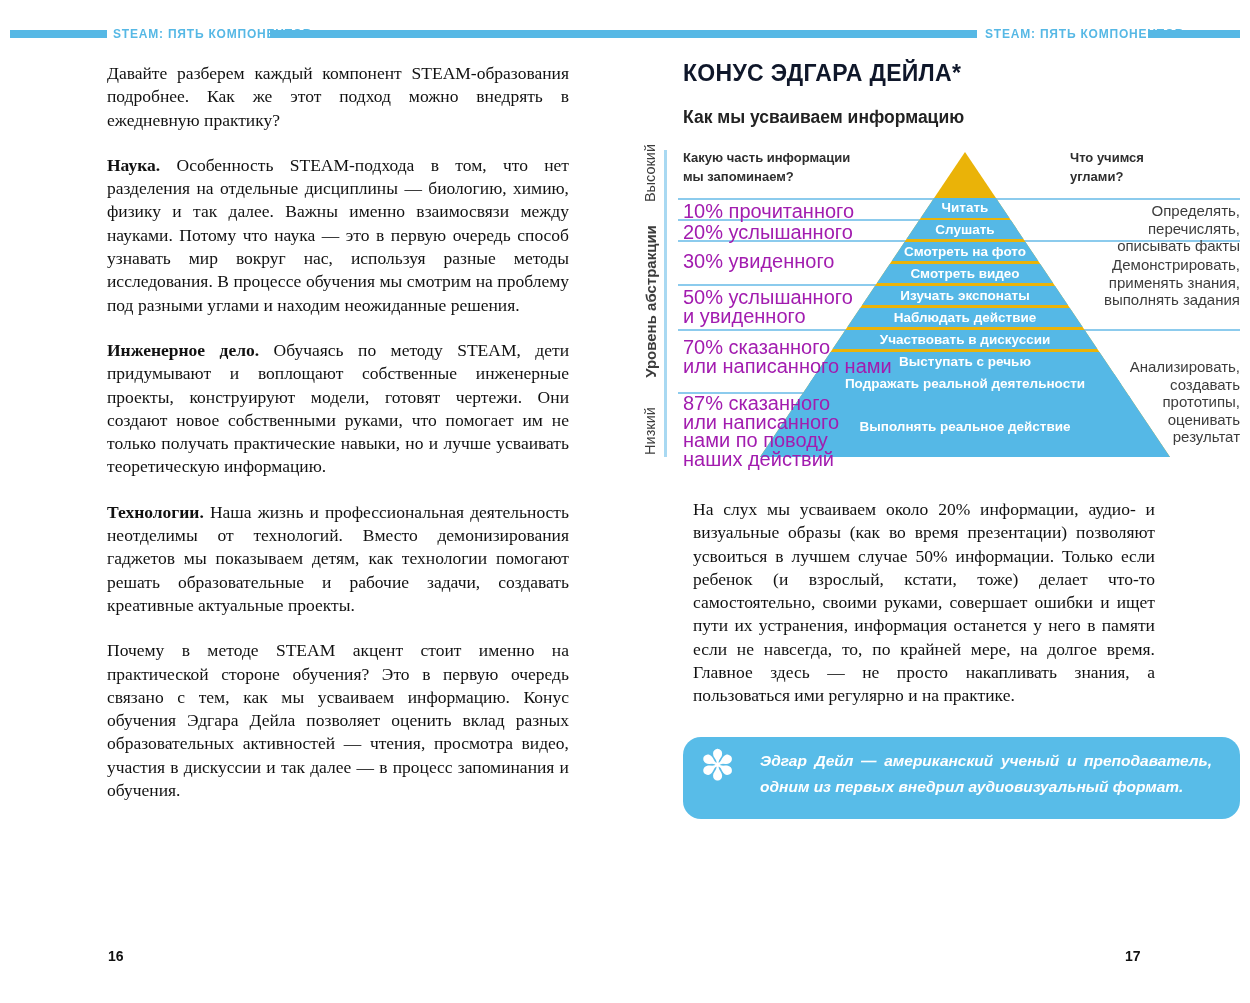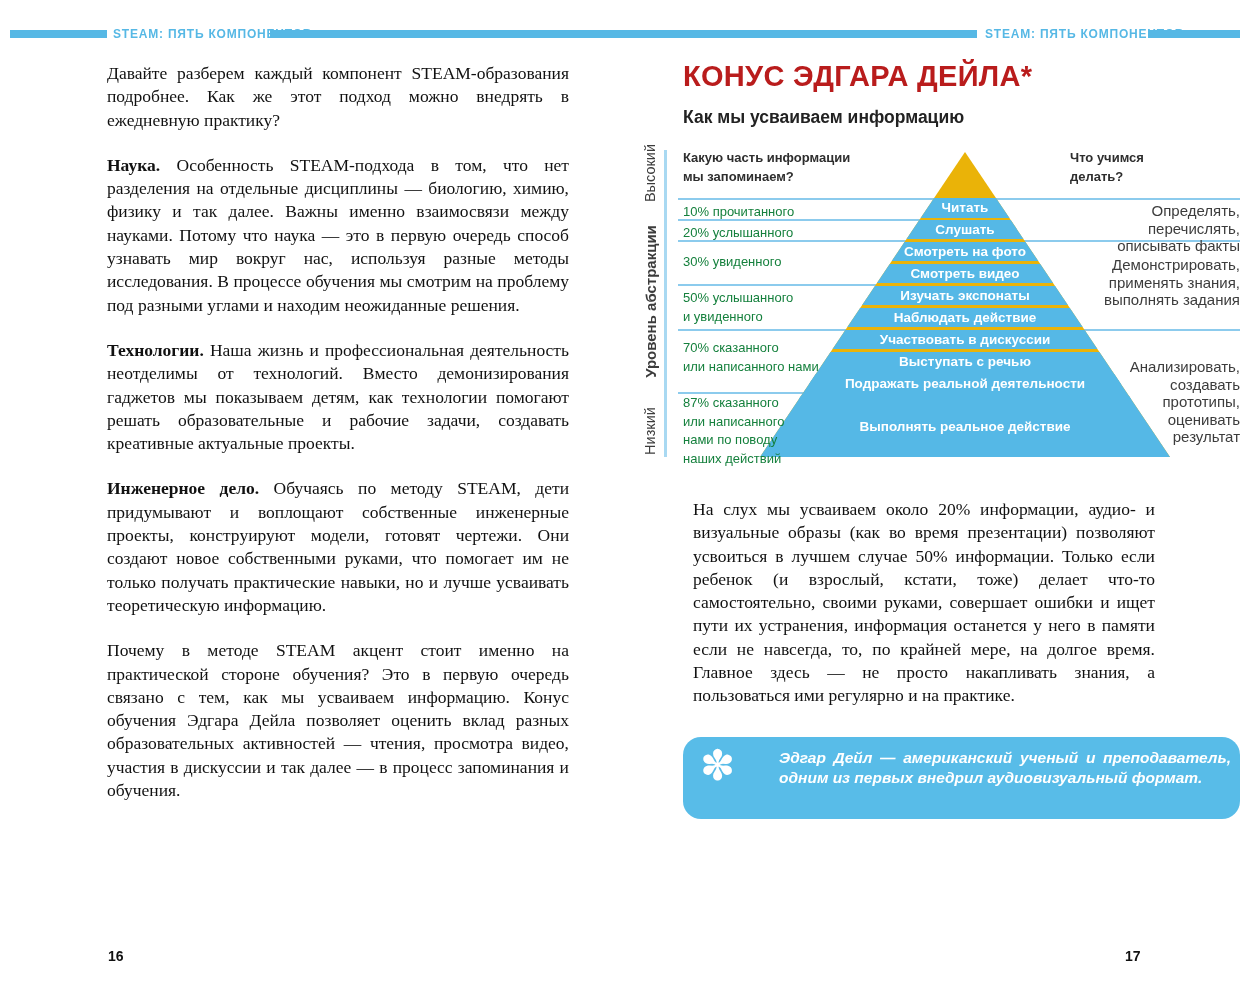--- a/index.html
+++ b/index.html
@@ -20,22 +20,22 @@
   .body-col {
     position:absolute; width:462px;
     font-family:"Liberation Serif", serif; font-size:17.5px; line-height:23.3px;
     color:#111; text-align:justify;
   }
   .body-col p { margin-bottom:22px; }
   .lead { font-weight:bold; }
 
   
   .r-title {
-    position:absolute; left:683px; top:60px; font-size:29px; font-weight:bold;
-    color:#b91c1c; letter-spacing:0.3px;
+    position:absolute; left:683px; top:60px; font-size:23px; font-weight:bold;
+    color:#0f172a; letter-spacing:0.3px;
   }
   .r-subtitle {
     position:absolute; left:683px; top:107px; font-size:17.5px; font-weight:bold; color:#222;
   }
 
   
   .d-line { position:absolute; height:2px; background:#8ccbed; z-index:1; }
   .pyramid {
     position:absolute; left:760px; top:152px; width:410px; height:305px;
     background:#eab308; z-index:2;
@@ -43,21 +43,21 @@
   }
   .band {
     position:absolute; left:0; width:100%; background:#55b8e6;
     color:#ffffff; font-weight:bold; font-size:13.5px; text-align:center;
   }
   .d-heading {
     position:absolute; font-size:13px; font-weight:bold; color:#2e2e2e;
     line-height:19px; white-space:pre-line; z-index:3;
   }
   .d-rowlabel {
-    position:absolute; left:683px; font-size:13px; color:#15803d;
+    position:absolute; left:683px; font-size:20px; color:#a21caf;
     line-height:19px; white-space:pre-line; z-index:3;
   }
   .d-rgroup {
     position:absolute; left:1020px; width:220px; text-align:right;
     font-size:15px; color:#3c3c3c; line-height:17.5px; white-space:pre-line; z-index:3;
   }
   .axis-line { position:absolute; left:664px; top:150px; width:3px; height:307px; background:#a9d9f2; }
   .axis-label {
     position:absolute; width:160px; text-align:center; font-size:14.5px; color:#3c3c3c;
     transform:rotate(-90deg); white-space:nowrap;
@@ -67,43 +67,42 @@
   
   .footnote {
     position:absolute; left:683px; top:737px; width:557px; height:82px;
     background:#58bce8; border-radius:18px; z-index:1;
   }
   .footnote-icon {
     position:absolute; left:17px; top:8px; color:#ffffff; font-size:42px; line-height:42px;
   }
   .footnote-text {
     position:absolute; left:77px; top:11px; width:452px;
-    color:#ffffff; font-size:15.5px; line-height:20px; font-style:italic; font-weight:bold;
+    color:#ffffff; font-size:15.5px; line-height:26px; font-style:italic; font-weight:bold;
     text-align:justify;
-    margin-left:19px;
   }
 
   .page-num { position:absolute; top:948px; font-size:14px; font-weight:bold; color:#111; }
 </style>
 </head>
 <body>
 
 <div class="page">
 
   <div class="hdr-bar" style="left:10px; width:97px;"></div>
   <div class="hdr-text" style="left:113px;">STEAM: ПЯТЬ КОМПОНЕНТОВ</div>
   <div class="hdr-bar" style="left:270px; width:707px;"></div>
   <div class="hdr-text" style="left:985px;">STEAM: ПЯТЬ КОМПОНЕНТОВ</div>
   <div class="hdr-bar" style="left:1148px; width:92px;"></div>
 
   <div class="body-col" style="left:107px; top:62px;">
     <p><span class="lead"></span><span>Давайте разберем каждый компонент STEAM-образования подробнее. Как же этот подход можно внедрять в ежедневную практику?</span></p>
     <p><span class="lead">Наука.</span><span> Особенность STEAM-подхода в том, что нет разделения на отдельные дисциплины — биологию, химию, физику и так далее. Важны именно взаимосвязи между науками. Потому что наука — это в первую очередь способ узнавать мир вокруг нас, используя разные методы исследования. В процессе обучения мы смотрим на проблему под разными углами и находим неожиданные решения.</span></p>
+    <p><span class="lead">Инженерное дело.</span><span> Обучаясь по методу STEAM, дети придумывают и воплощают собственные инженерные проекты, конструируют модели, готовят чертежи. Они создают новое собственными руками, что помогает им не только получать практические навыки, но и лучше усваивать теоретическую информацию.</span></p>
     <p><span class="lead">Технологии.</span><span> Наша жизнь и профессиональная деятельность неотделимы от технологий. Вместо демонизирования гаджетов мы показываем детям, как технологии помогают решать образовательные и рабочие задачи, создавать креативные актуальные проекты.</span></p>
-    <p><span class="lead">Инженерное дело.</span><span> Обучаясь по методу STEAM, дети придумывают и воплощают собственные инженерные проекты, конструируют модели, готовят чертежи. Они создают новое собственными руками, что помогает им не только получать практические навыки, но и лучше усваивать теоретическую информацию.</span></p>
     <p><span class="lead"></span><span>Почему в методе STEAM акцент стоит именно на практической стороне обучения? Это в первую очередь связано с тем, как мы усваиваем информацию. Конус обучения Эдгара Дейла позволяет оценить вклад разных образовательных активностей — чтения, просмотра видео, участия в дискуссии и так далее — в процесс запоминания и обучения.</span></p>
   </div>
 
   <div class="r-title">КОНУС ЭДГАРА ДЕЙЛА*</div>
   <div class="r-subtitle">Как мы усваиваем информацию</div>
 
   <div>
 
     <div class="axis-line"></div>
     <div class="axis-label" style="left:570px; top:165px;">Высокий</div>
@@ -114,21 +113,21 @@
     <div class="d-line" style="left:678px; top:240px; width:562px;"></div>
     <div class="d-line" style="left:678px; top:329px; width:562px;"></div>
 
     <div class="d-line" style="left:678px; top:219px; width:285px;"></div>
     <div class="d-line" style="left:678px; top:284px; width:285px;"></div>
     <div class="d-line" style="left:678px; top:392px; width:285px;"></div>
 
     <div class="d-heading" style="left:683px; top:148px;">Какую часть информации
 мы запоминаем?</div>
     <div class="d-heading" style="left:1070px; top:148px;">Что учимся
-делать?</div>
+углами?</div>
 
     <div class="d-rowlabel" style="top:202px;">10% прочитанного</div>
     <div class="d-rowlabel" style="top:223px;">20% услышанного</div>
     <div class="d-rowlabel" style="top:252px;">30% увиденного</div>
     <div class="d-rowlabel" style="top:288px;">50% услышанного
 и увиденного</div>
     <div class="d-rowlabel" style="top:338px;">70% сказанного
 или написанного нами</div>
     <div class="d-rowlabel" style="top:394px; line-height:18.5px;">87% сказанного
 или написанного

